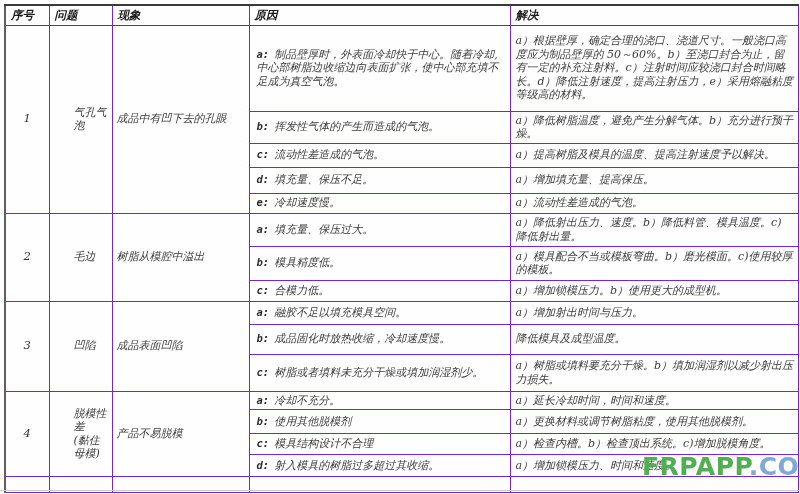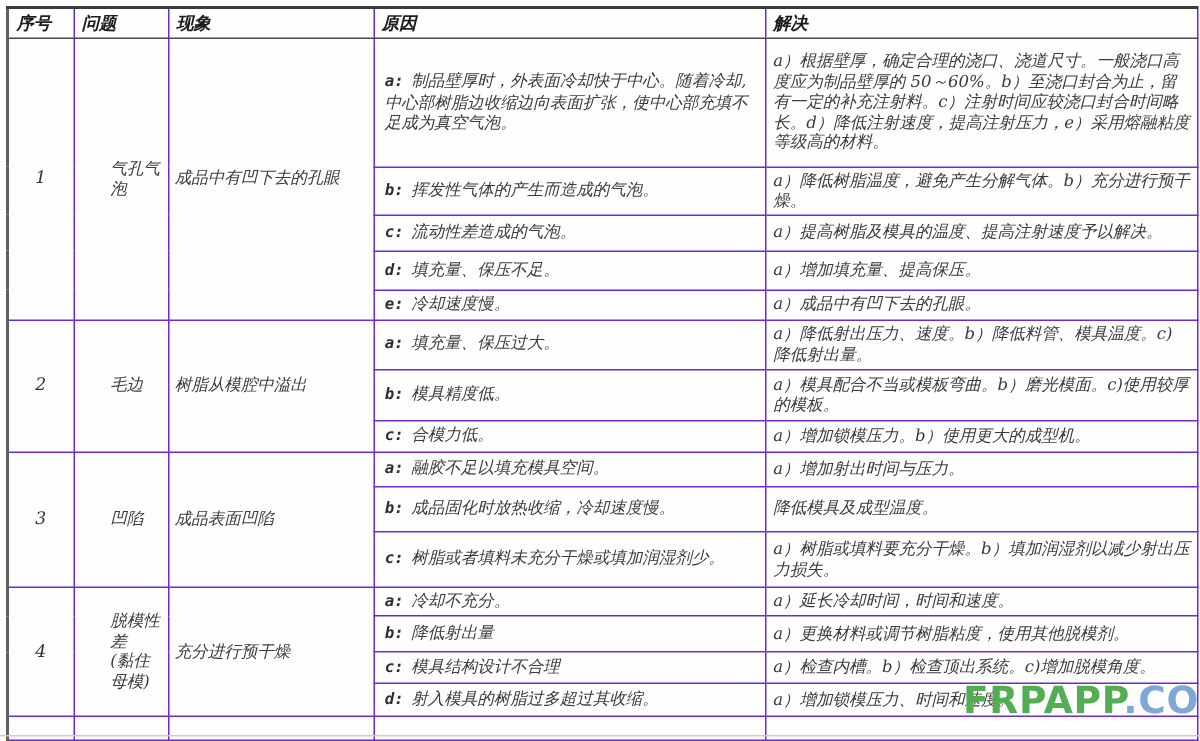--- a/index.html
+++ b/index.html
@@ -81,21 +81,21 @@
     <tr style="height:24px">
       <td class="cause-cell"><b>c:</b><span>流动性差造成的气泡。</span></td>
       <td class="sol-cell">a）提高树脂及模具的温度、提高注射速度予以解决。</td>
     </tr>
     <tr style="height:26px">
       <td class="cause-cell"><b>d:</b><span>填充量、保压不足。</span></td>
       <td class="sol-cell">a）增加填充量、提高保压。</td>
     </tr>
     <tr style="height:20px">
       <td class="cause-cell"><b>e:</b><span>冷却速度慢。</span></td>
-      <td class="sol-cell">a）成品中有凹下去的孔眼。</td>
+      <td class="sol-cell">a）流动性差造成的气泡。</td>
     </tr>
 
     <tr style="height:33px">
       <td class="no-cell" rowspan="3">2</td>
       <td class="problem-cell" rowspan="3">
           <span class="pl2">毛边</span>
         </td>
       <td class="phen-cell" rowspan="3">树脂从模腔中溢出</td>
       <td class="cause-cell"><b>a:</b><span>填充量、保压过大。</span></td>
       <td class="sol-cell">a）降低射出压力、速度。b）降低料管、模具温度。c) 降低射出量。</td>
@@ -126,26 +126,26 @@
       <td class="cause-cell"><b>c:</b><span>树脂或者填料未充分干燥或填加润湿剂少。</span></td>
       <td class="sol-cell">a）树脂或填料要充分干燥。b）填加润湿剂以减少射出压力损失。</td>
     </tr>
 
     <tr style="height:18px">
       <td class="no-cell" rowspan="4">4</td>
       <td class="problem-cell" rowspan="4">
           <span class="pl1">脱模性差</span>
           <span class="pl2">(黏住母模)</span>
         </td>
-      <td class="phen-cell" rowspan="4">充分进行预干燥</td>
+      <td class="phen-cell" rowspan="4">产品不易脱模</td>
       <td class="cause-cell"><b>a:</b><span>冷却不充分。</span></td>
       <td class="sol-cell">a）延长冷却时间，时间和速度。</td>
     </tr>
     <tr style="height:24px">
-      <td class="cause-cell"><b>b:</b><span>降低射出量</span></td>
+      <td class="cause-cell"><b>b:</b><span>使用其他脱模剂</span></td>
       <td class="sol-cell">a）更换材料或调节树脂粘度，使用其他脱模剂。</td>
     </tr>
     <tr style="height:21px">
       <td class="cause-cell"><b>c:</b><span>模具结构设计不合理</span></td>
       <td class="sol-cell">a）检查内槽。b）检查顶出系统。c)增加脱模角度。</td>
     </tr>
     <tr style="height:22px">
       <td class="cause-cell"><b>d:</b><span>射入模具的树脂过多超过其收缩。</span></td>
       <td class="sol-cell">a）增加锁模压力、时间和速度。</td>
     </tr>

